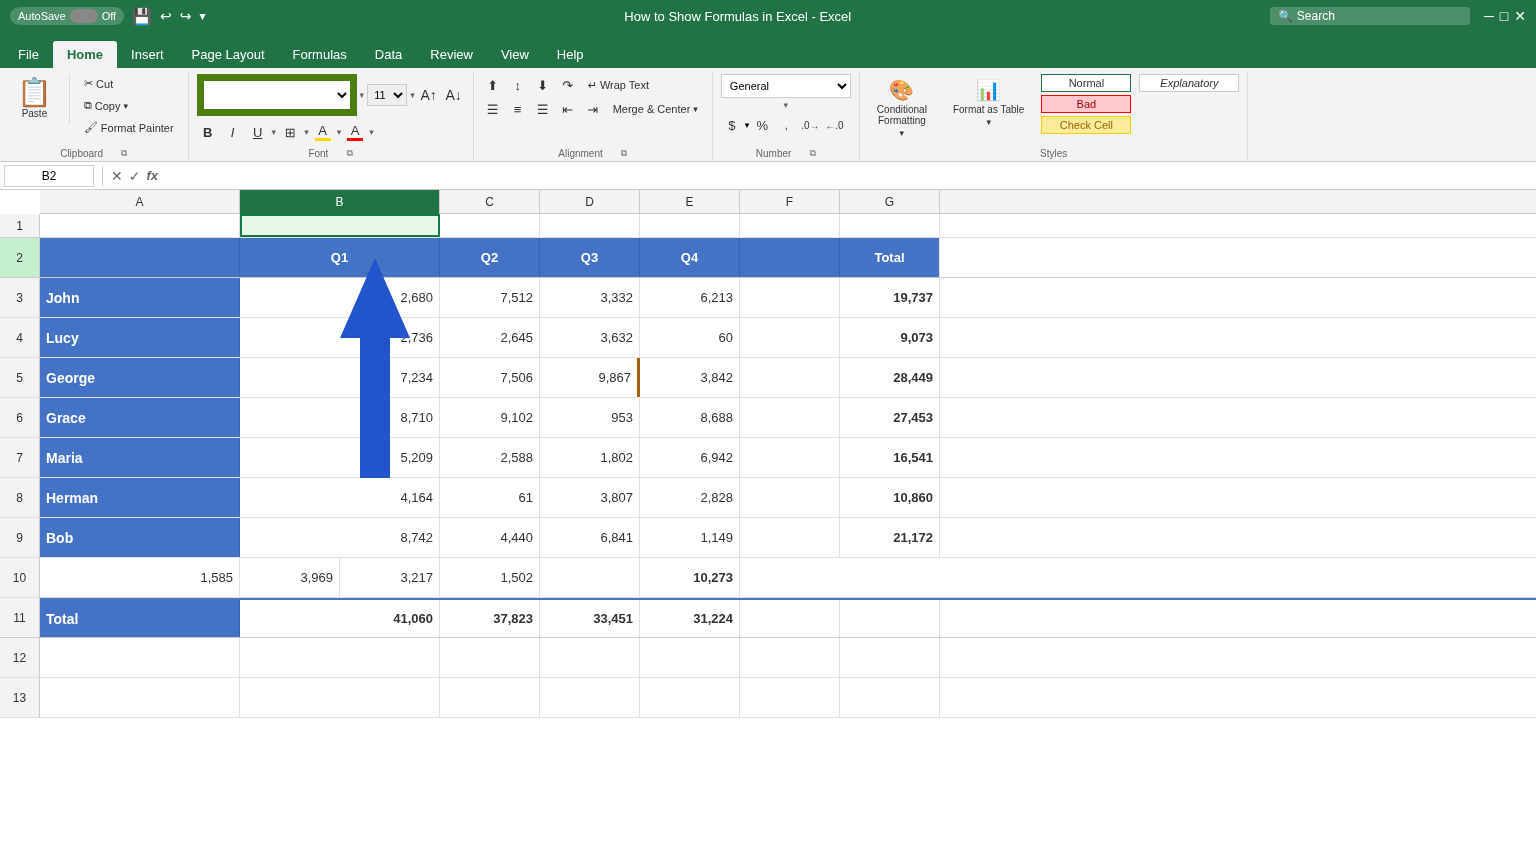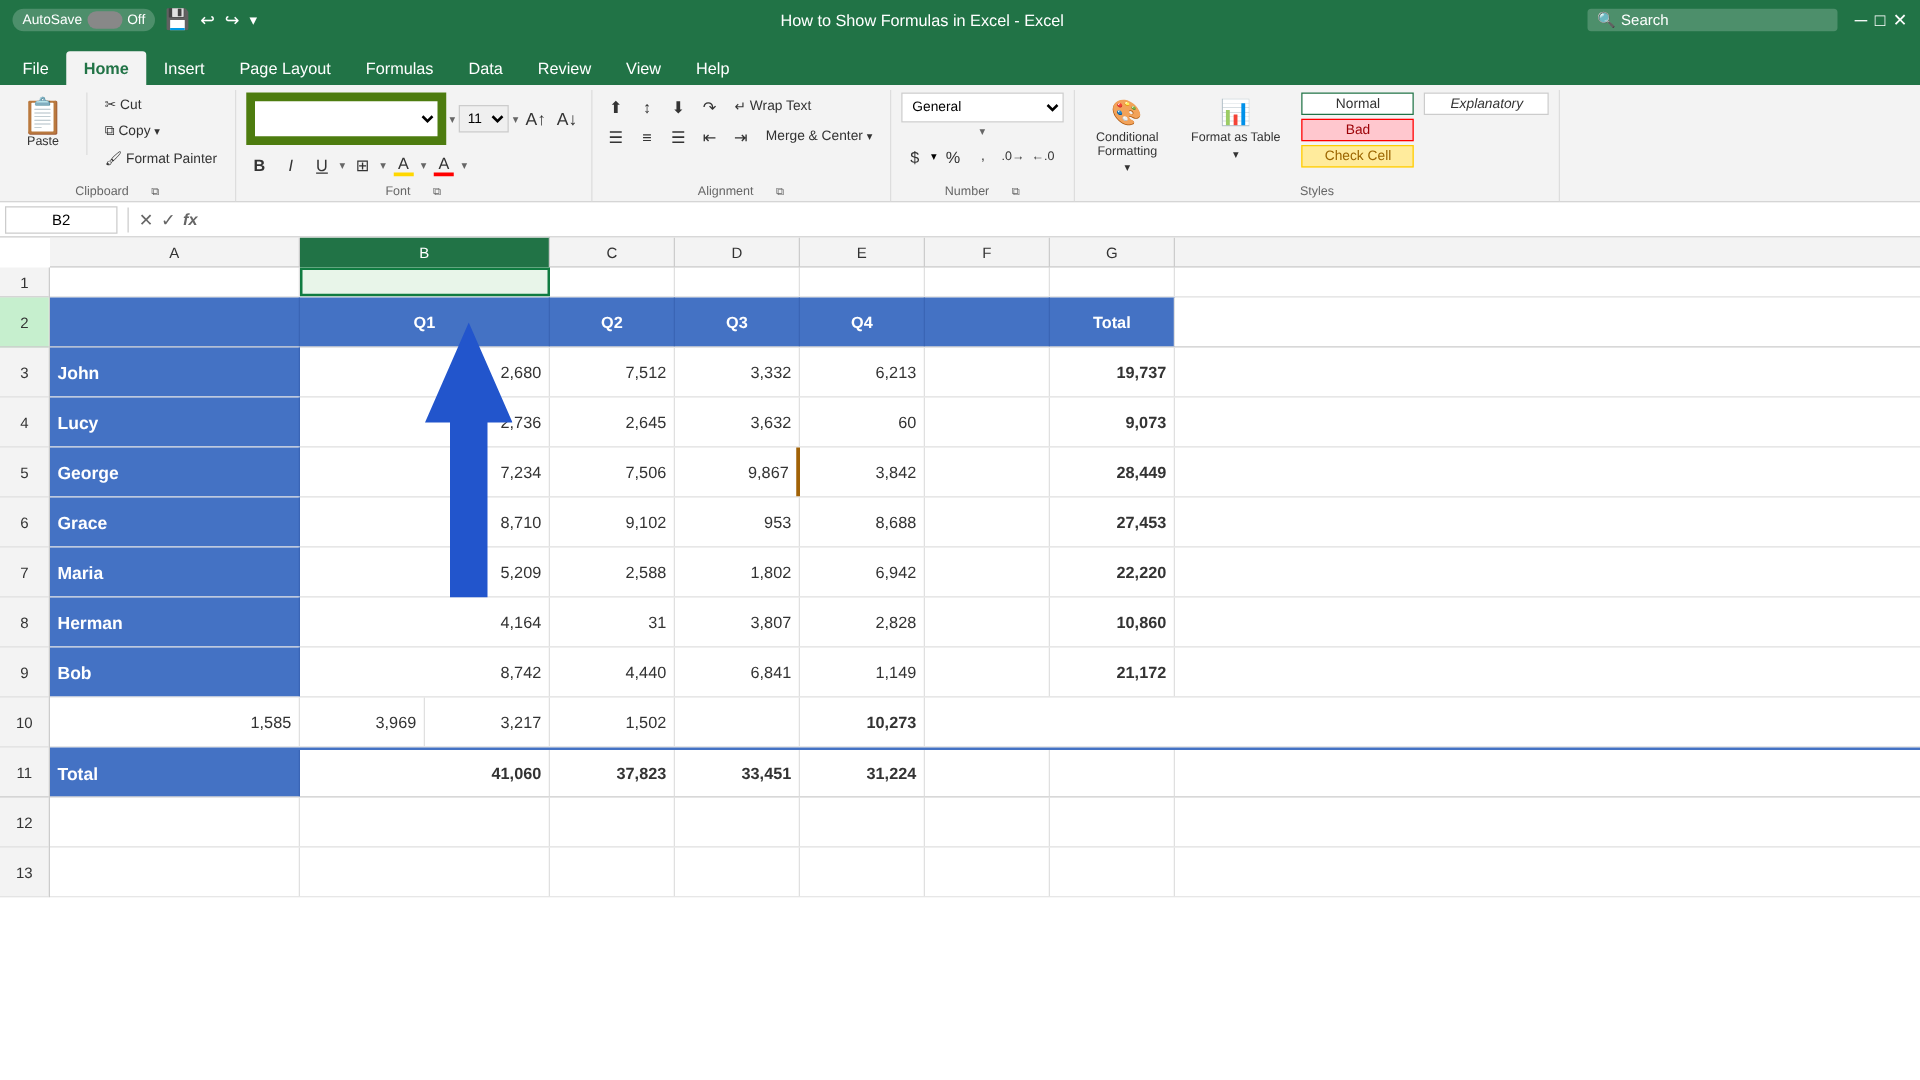--- a/index.html
+++ b/index.html
@@ -467,26 +467,26 @@
     <div class="cell data-cell" style="width:100px;border-right:1px solid #e0e0e0;"></div>
     <div class="cell data-cell total-bold" style="width:100px;border-right:1px solid #e0e0e0;">27,453</div>
   </div>
         <div style="display: flex; height: 40px; border-bottom: 1px solid rgb(224, 224, 224);">
     <div class="cell blue-bg" style="width:200px;border-right:1px solid #3a65b5;font-size:14px;">Maria</div>
     <div class="cell data-cell" style="width:200px;border-right:1px solid #e0e0e0;padding-left:29px;">5,209</div>
     <div class="cell data-cell" style="width:100px;border-right:1px solid #e0e0e0;">2,588</div>
     <div class="cell data-cell" style="width:100px;border-right:1px solid #e0e0e0;">1,802</div>
     <div class="cell data-cell" style="width:100px;border-right:1px solid #e0e0e0;">6,942</div>
     <div class="cell data-cell" style="width:100px;border-right:1px solid #e0e0e0;"></div>
-    <div class="cell data-cell total-bold" style="width:100px;border-right:1px solid #e0e0e0;">22,220</div>
+    <div class="cell data-cell total-bold" style="width:100px;border-right:1px solid #e0e0e0;">16,541</div>
   </div>
         <div style="display: flex; height: 40px; border-bottom: 1px solid rgb(224, 224, 224);">
     <div class="cell blue-bg" style="width:200px;border-right:1px solid #3a65b5;font-size:14px;">Herman</div>
     <div class="cell data-cell" style="width:200px;border-right:1px solid #e0e0e0;">4,164</div>
-    <div class="cell data-cell" style="width:100px;border-right:1px solid #e0e0e0;">31</div>
+    <div class="cell data-cell" style="width:100px;border-right:1px solid #e0e0e0;">61</div>
     <div class="cell data-cell" style="width:100px;border-right:1px solid #e0e0e0;">3,807</div>
     <div class="cell data-cell" style="width:100px;border-right:1px solid #e0e0e0;">2,828</div>
     <div class="cell data-cell" style="width:100px;border-right:1px solid #e0e0e0;"></div>
     <div class="cell data-cell total-bold" style="width:100px;border-right:1px solid #e0e0e0;">10,860</div>
   </div>
         <div style="display: flex; height: 40px; border-bottom: 1px solid rgb(224, 224, 224);">
     <div class="cell blue-bg" style="width:200px;border-right:1px solid #3a65b5;font-size:14px;">Bob</div>
     <div class="cell data-cell" style="width:200px;border-right:1px solid #e0e0e0;">8,742</div>
     <div class="cell data-cell" style="width:100px;border-right:1px solid #e0e0e0;">4,440</div>
     <div class="cell data-cell" style="width:100px;border-right:1px solid #e0e0e0;">6,841</div>

